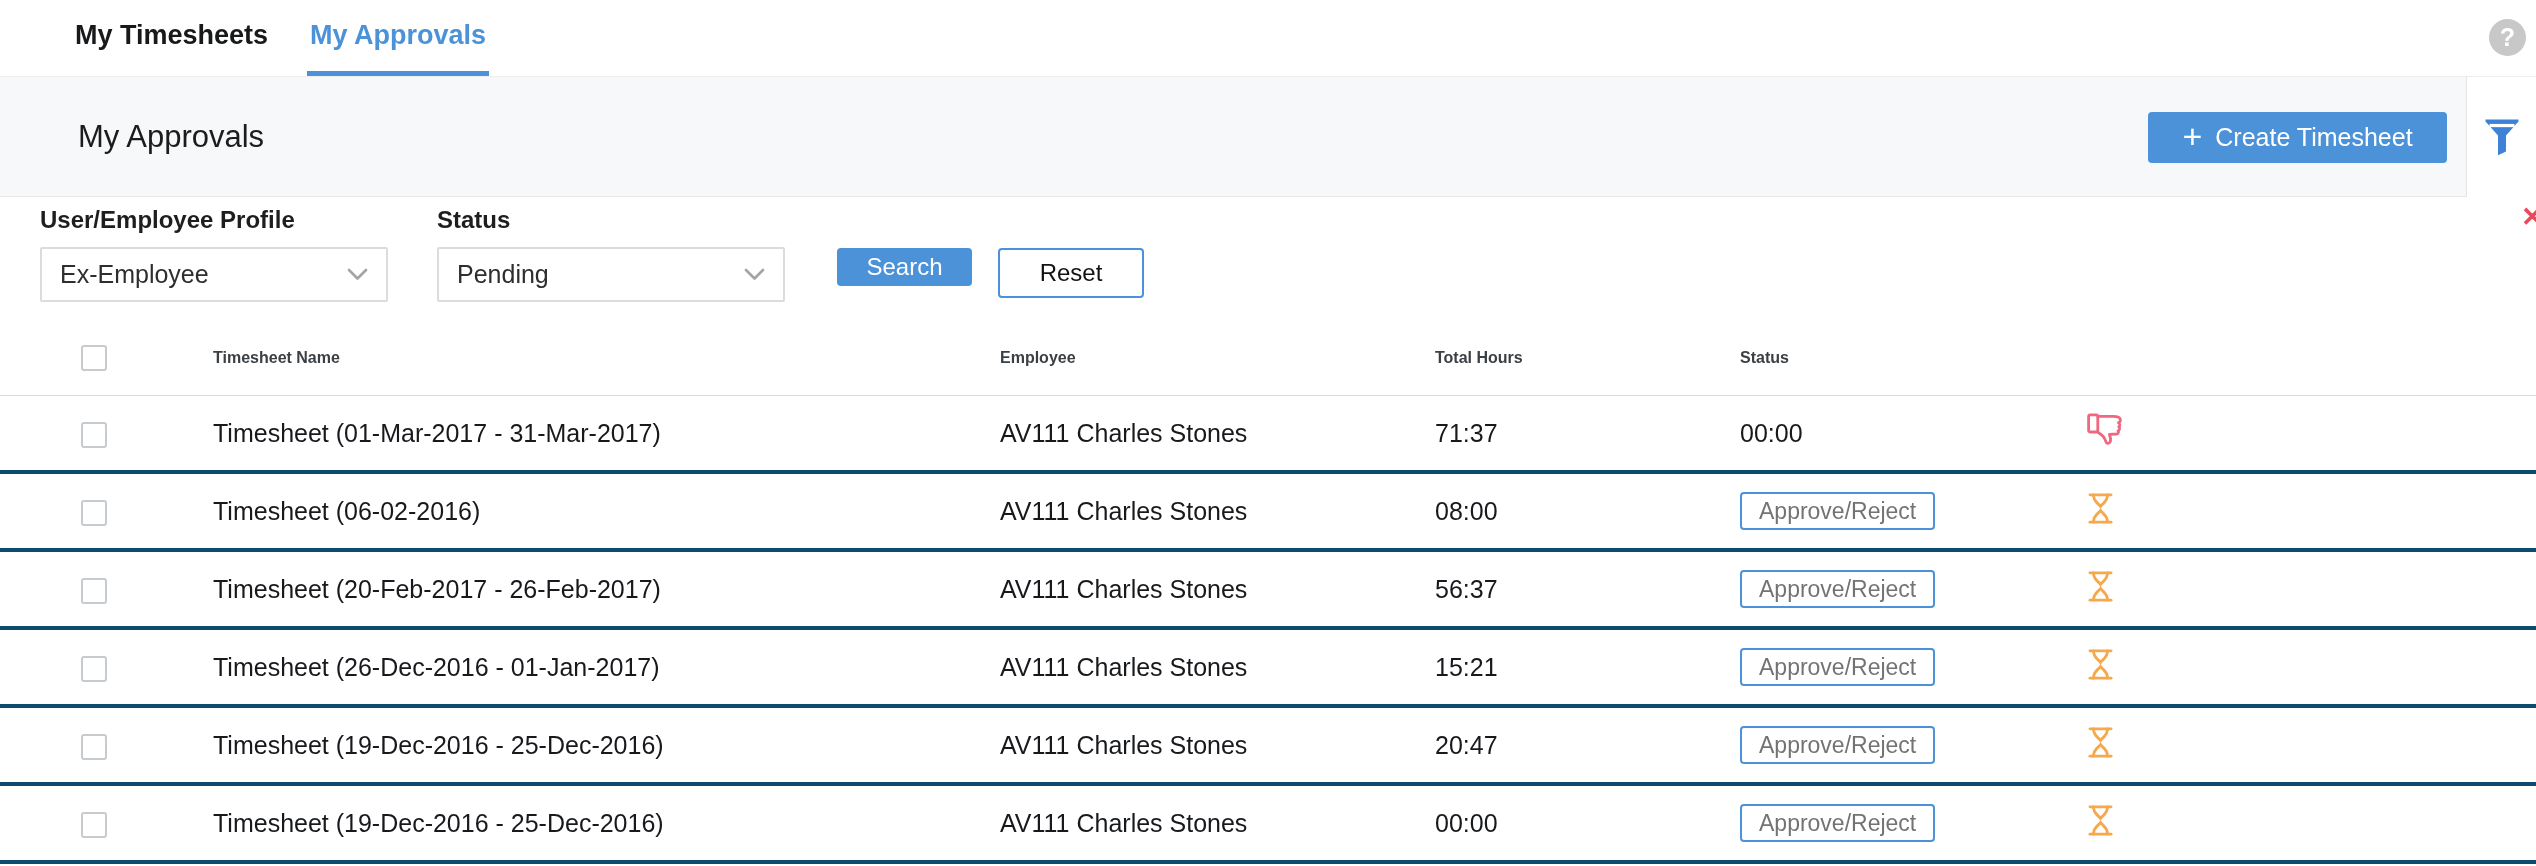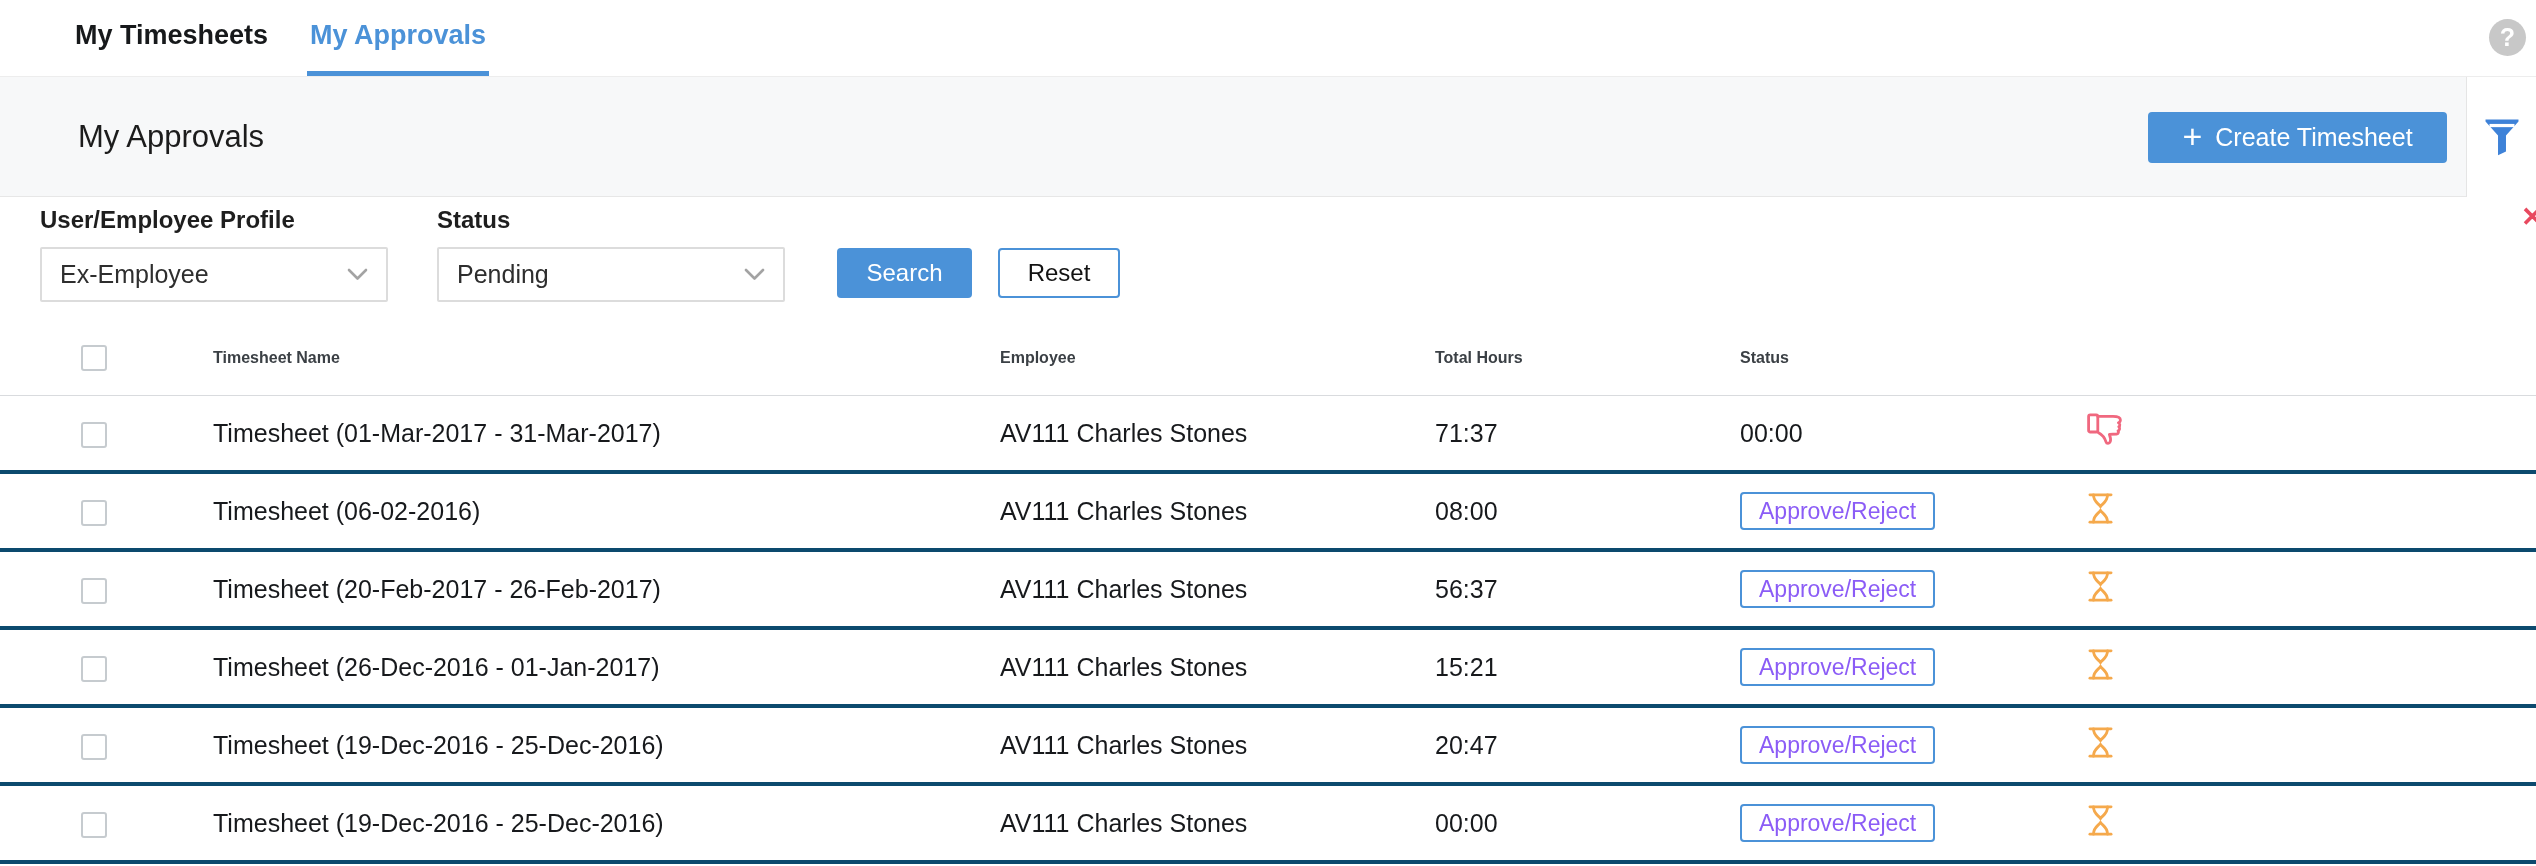--- a/index.html
+++ b/index.html
@@ -36,41 +36,41 @@
   .filterbar { position:relative; height:123px; background:#fff; }
   .fgroup { position:absolute; top:10px; }
   .fgroup.g1 { left:40px; }
   .fgroup.g2 { left:437px; }
   .flabel { display:block; font-size:24px; font-weight:600; color:#1e1e1e;
             line-height:26px; margin-bottom:14px; }
   .dropdown { width:348px; height:55px; background:#fff; border:2px solid #dcdcdc;
               border-radius:2px; display:flex; align-items:center;
               justify-content:space-between; padding:0 18px; font-size:25px;
               color:#2e2e2e; cursor:pointer; }
-  .search-btn { position:absolute; left:837px; top:51px; width:135px; height:50px;
+  .search-btn { position:absolute; left:837px; top:51px; width:135px; height:38px;
                 background:#4b92d8; border:none; border-radius:4px; color:#fff;
                 font-size:24px; font-family:inherit; cursor:pointer; }
-  .reset-btn { position:absolute; left:998px; top:51px; width:122px; height:50px;
+  .reset-btn { position:absolute; left:998px; top:51px; width:146px; height:50px;
                background:#fff; border:2px solid #4b92d8; border-radius:4px;
                color:#121212; font-size:24px; font-family:inherit; cursor:pointer; }
   .close-x { position:absolute; left:2521px; top:4px; font-size:27px; font-weight:700;
              color:#e8495f; cursor:pointer; }
 
   
   .grid { display:grid; grid-template-columns:213px 787px 435px 305px 347px 1fr;
           align-items:center; }
   .thead { height:76px; border-bottom:1px solid #d9dbde; font-size:16px;
            font-weight:700; color:#3b4045; }
   .trow { height:78px; border-bottom:4px solid #0c4a6e; font-size:25px; color:#17191c; }
   .checkbox { display:inline-block; width:26px; height:26px; margin-left:81px;
               border:2px solid #c6cbcf; border-radius:3px; background:#fff;
               cursor:pointer; vertical-align:middle; }
   .name-cell { cursor:pointer; }
   .ar-btn { height:38px; padding:0 17px; background:#fff; border:2px solid #4b92d8;
-            border-radius:4px; color:#8b5cf6; font-size:23px; font-family:inherit;
+            border-radius:4px; color:#737373; font-size:23px; font-family:inherit;
             cursor:pointer; }
   .sicon { display:inline-flex; align-items:center; }
 </style>
 </head>
 <body>
 
 <div class="tabbar">
   <div class="tab">My Timesheets</div>
   <div class="tab active">My Approvals</div>
   <div class="help">?</div>

